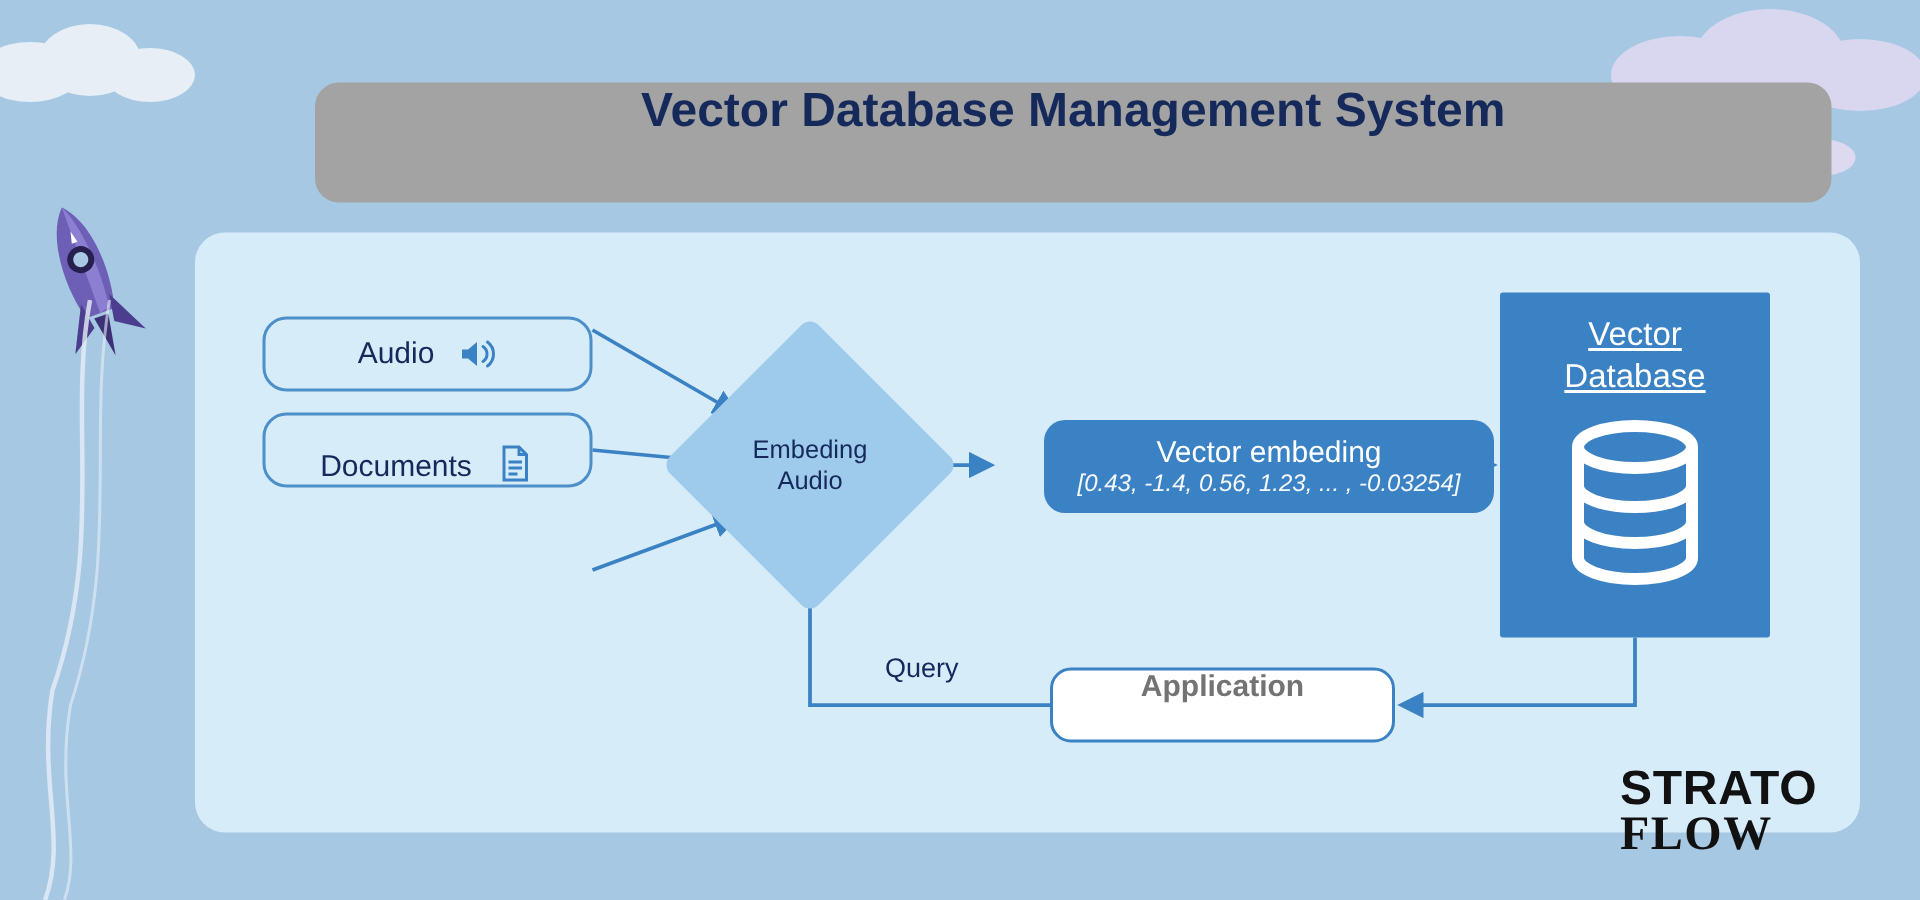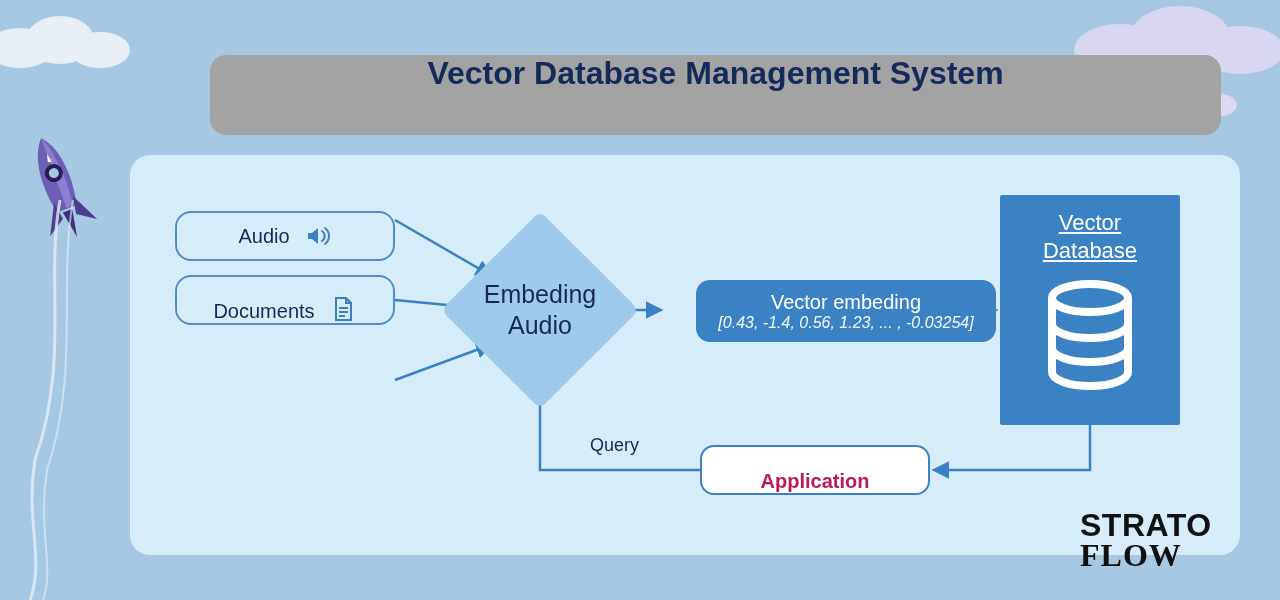--- a/index.html
+++ b/index.html
@@ -92,21 +92,21 @@
     border-radius: 8px;
   }
   .diamond-text {
     position: absolute;
     inset: 0;
     display: flex;
     flex-direction: column;
     align-items: center;
     justify-content: center;
     color: #15295a;
-    font-size: 25px;
+    font-size: 17px;
     line-height: 1.25;
     text-align: center;
   }
 
   
   .vec-box {
     position: absolute;
     left: 566px;
     top: 125px;
     width: 300px;
@@ -146,23 +146,23 @@
   .app-box {
     position: absolute;
     left: 570px;
     top: 290px;
     width: 230px;
     height: 50px;
     background: #fff;
     border: 2.5px solid #3b82c4;
     border-radius: 14px;
     display: flex;
-    align-items: flex-end;
-    justify-content: center;
-    color: #be185d;
+    align-items: flex-start;
+    justify-content: center;
+    color: #737373;
     font-size: 20px;
     font-weight: 700;
   }
 
   
   .query-label {
     position: absolute;
     left: 460px;
     top: 280px;
     color: #15295a;

